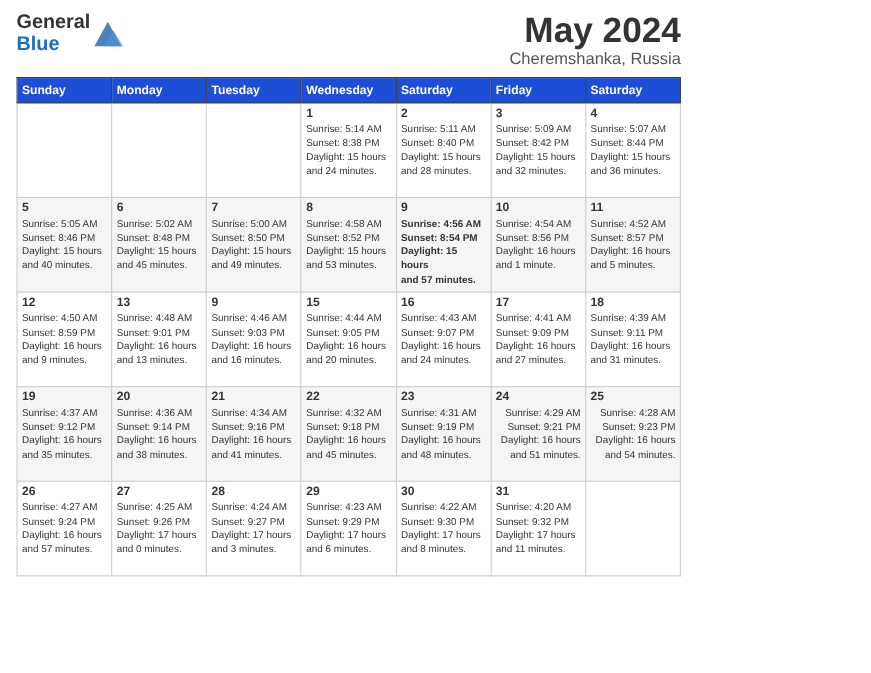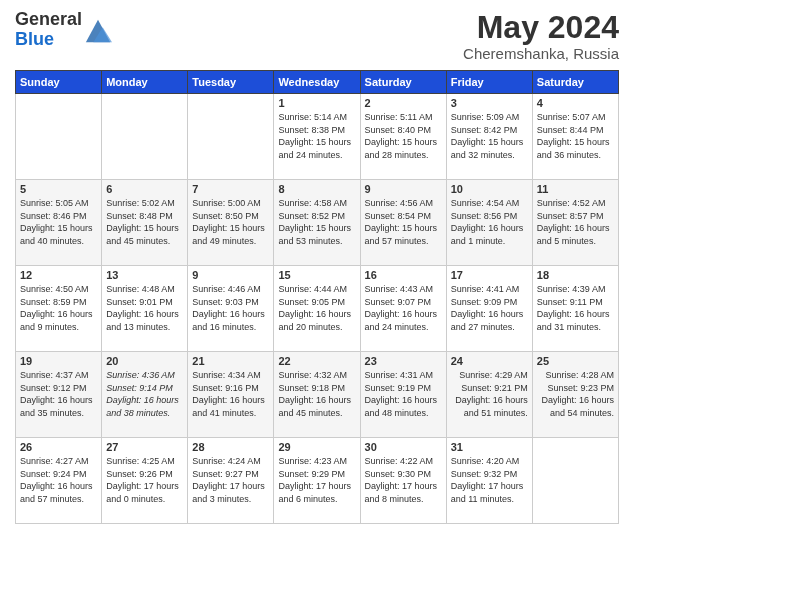--- a/index.html
+++ b/index.html
@@ -187,21 +187,21 @@
           </td>
           <td>
             <span class="day-number">8</span>
             <div class="day-info" style="white-space: pre-line;">Sunrise: 4:58 AM
 Sunset: 8:52 PM
 Daylight: 15 hours
 and 53 minutes.</div>
           </td>
           <td>
             <span class="day-number">9</span>
-            <div class="day-info" style="white-space: pre-line;">Sunrise: 4:56 AM
+            <div class="day-info" style="white-space: pre-line; font-weight: bold;">Sunrise: 4:56 AM
 Sunset: 8:54 PM
 Daylight: 15 hours
 and 57 minutes.</div>
           </td>
           <td>
             <span class="day-number">10</span>
             <div class="day-info" style="white-space: pre-line;">Sunrise: 4:54 AM
 Sunset: 8:56 PM
 Daylight: 16 hours
 and 1 minute.</div>
@@ -268,21 +268,21 @@
         <tr>
           <td>
             <span class="day-number">19</span>
             <div class="day-info" style="white-space: pre-line;">Sunrise: 4:37 AM
 Sunset: 9:12 PM
 Daylight: 16 hours
 and 35 minutes.</div>
           </td>
           <td>
             <span class="day-number">20</span>
-            <div class="day-info" style="white-space: pre-line; font-style: italic;">Sunrise: 4:36 AM
+            <div class="day-info" style="white-space: pre-line;">Sunrise: 4:36 AM
 Sunset: 9:14 PM
 Daylight: 16 hours
 and 38 minutes.</div>
           </td>
           <td>
             <span class="day-number">21</span>
             <div class="day-info" style="white-space: pre-line;">Sunrise: 4:34 AM
 Sunset: 9:16 PM
 Daylight: 16 hours
 and 41 minutes.</div>

